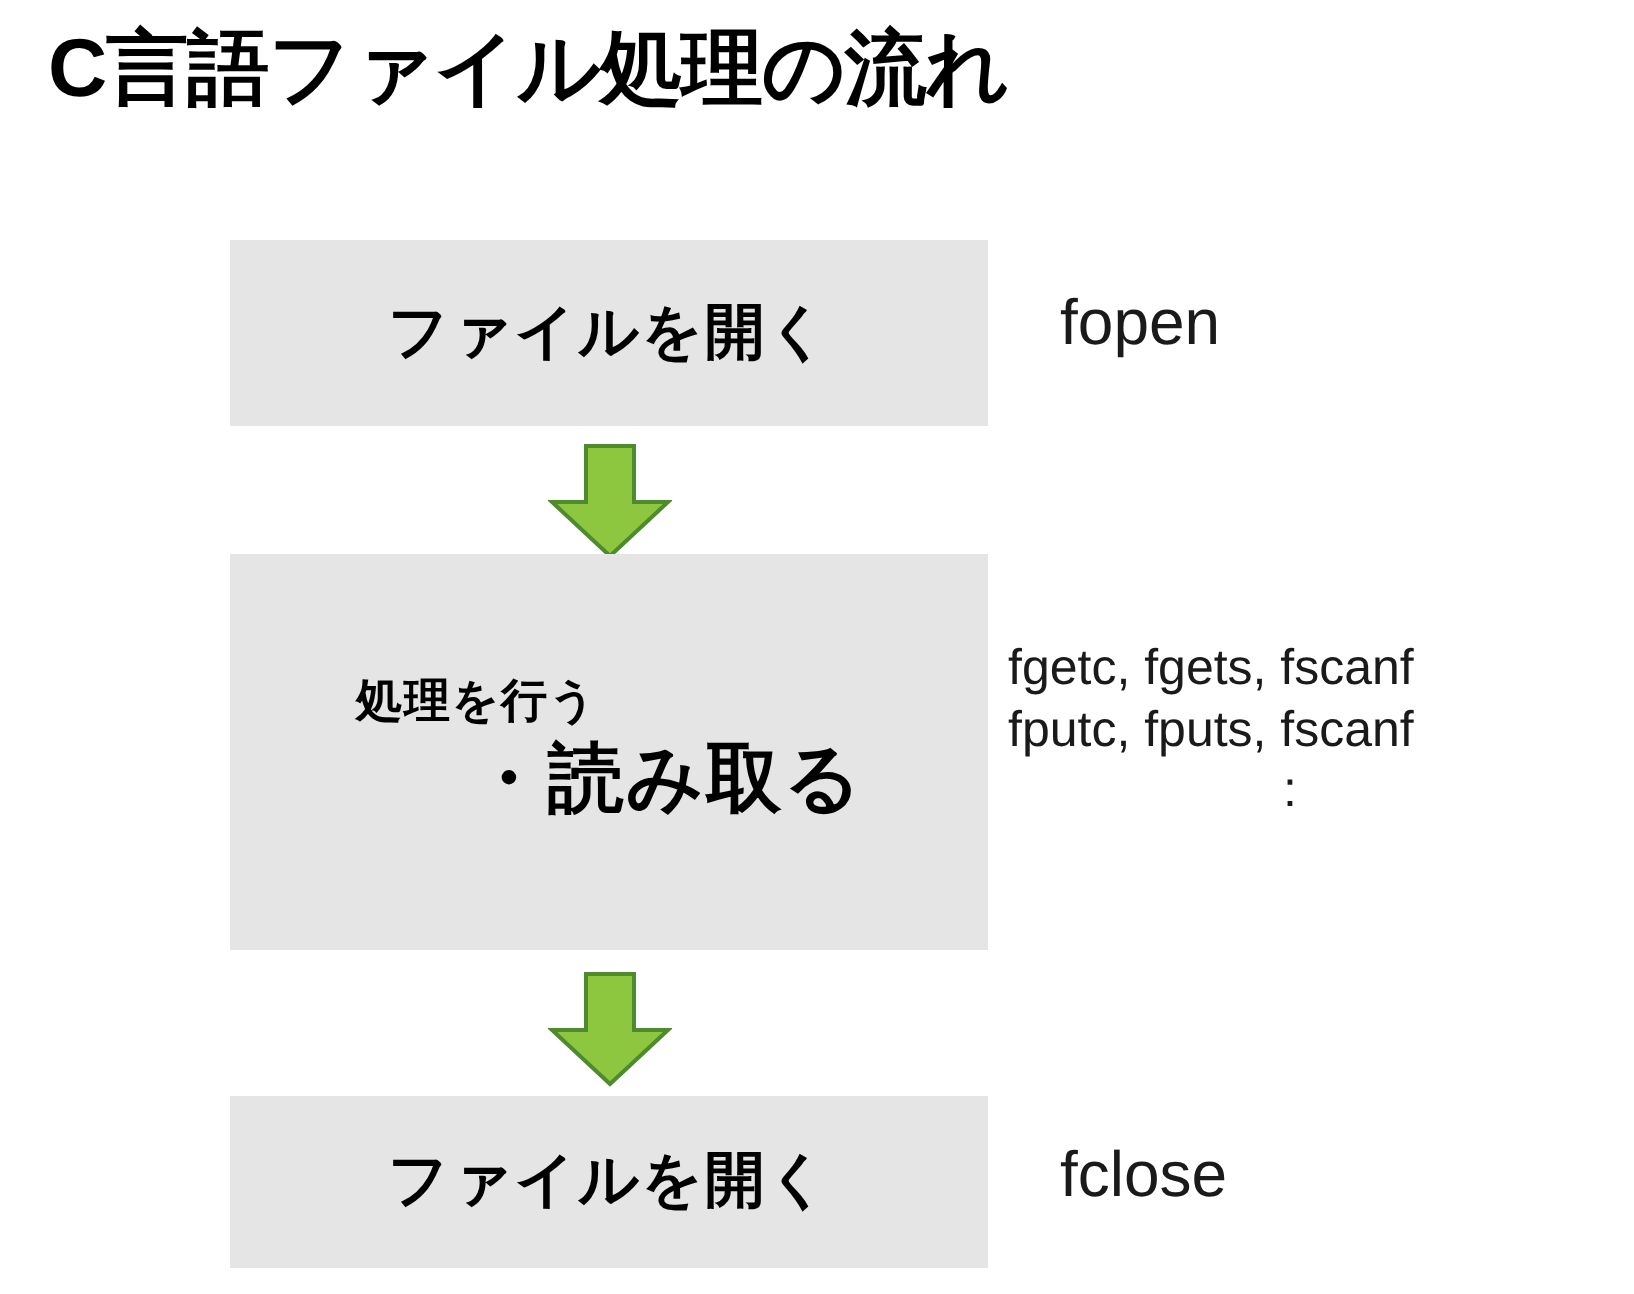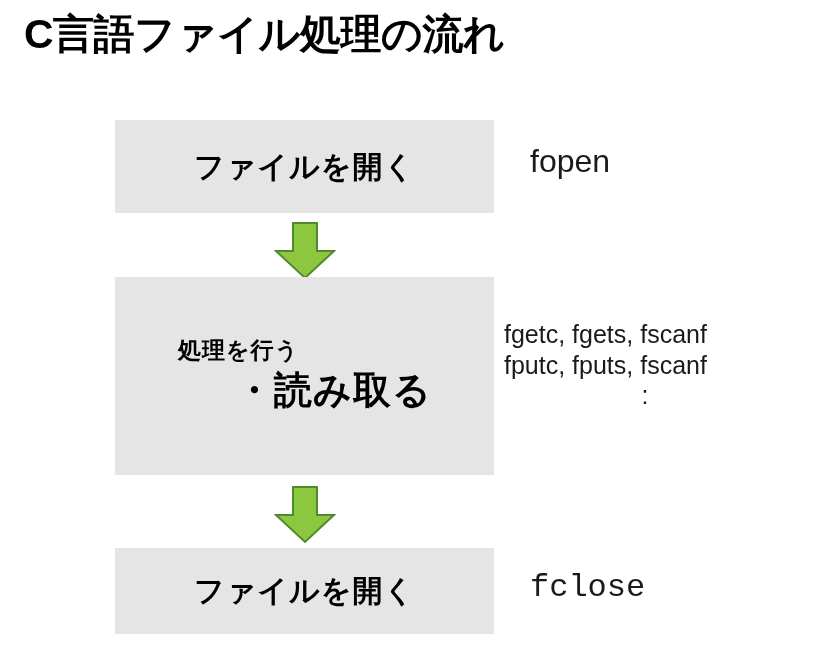--- a/index.html
+++ b/index.html
@@ -93,21 +93,21 @@
   .fn-label {
     position: absolute;
     font-size: 32px;
     font-weight: normal;
     line-height: 1.18;
     color: #1a1a1a;
     white-space: nowrap;
     text-align: center;
   }
   #fn-fopen  { left: 530px; top: 143px; }
-  #fn-fclose { left: 530px; top: 569px; font-family: Liberation Mono, monospace; }
+  #fn-fclose { left: 530px; top: 569px; }
 
   #fn-proc {
     position: absolute;
     left: 504px;
     top: 319px;
     width: 282px;
     font-size: 25px;
     line-height: 1.22;
     color: #1a1a1a;
     text-align: left;

